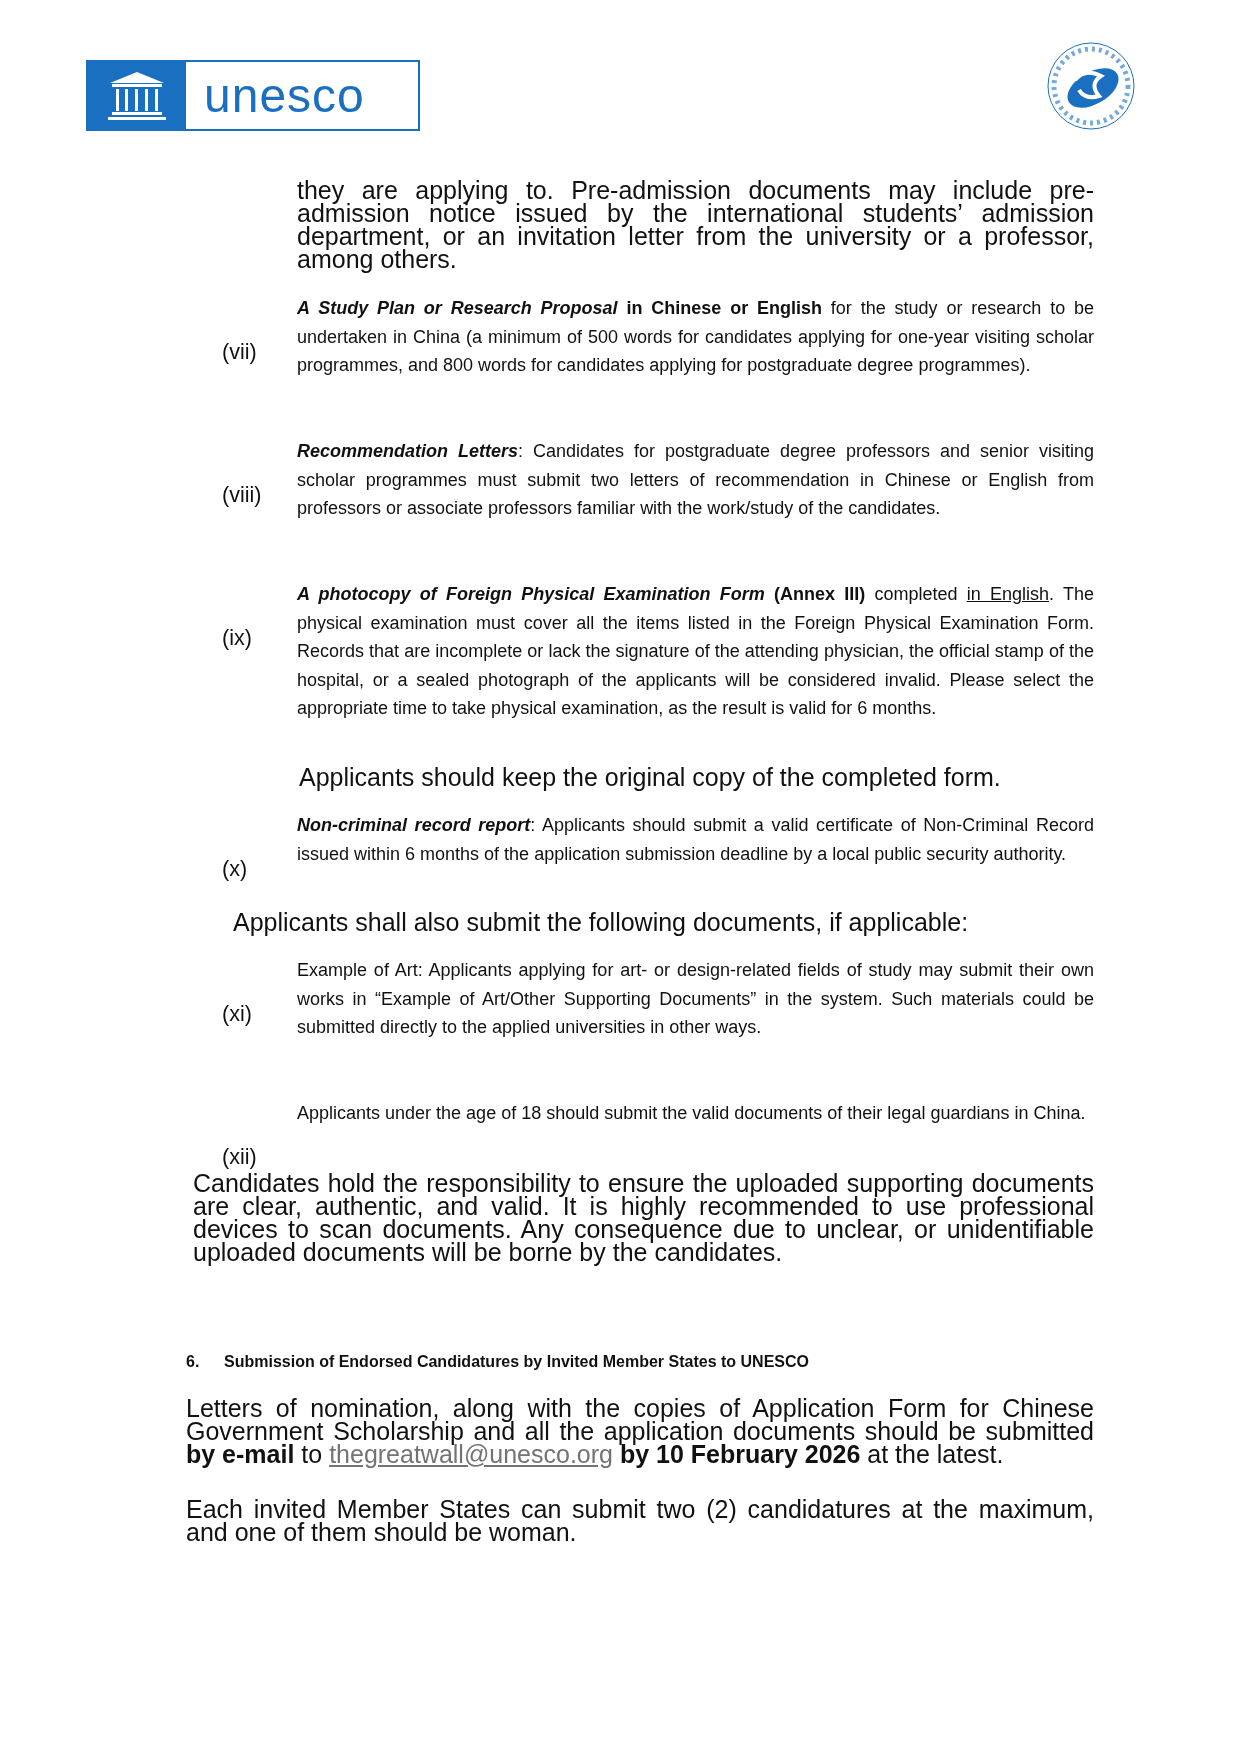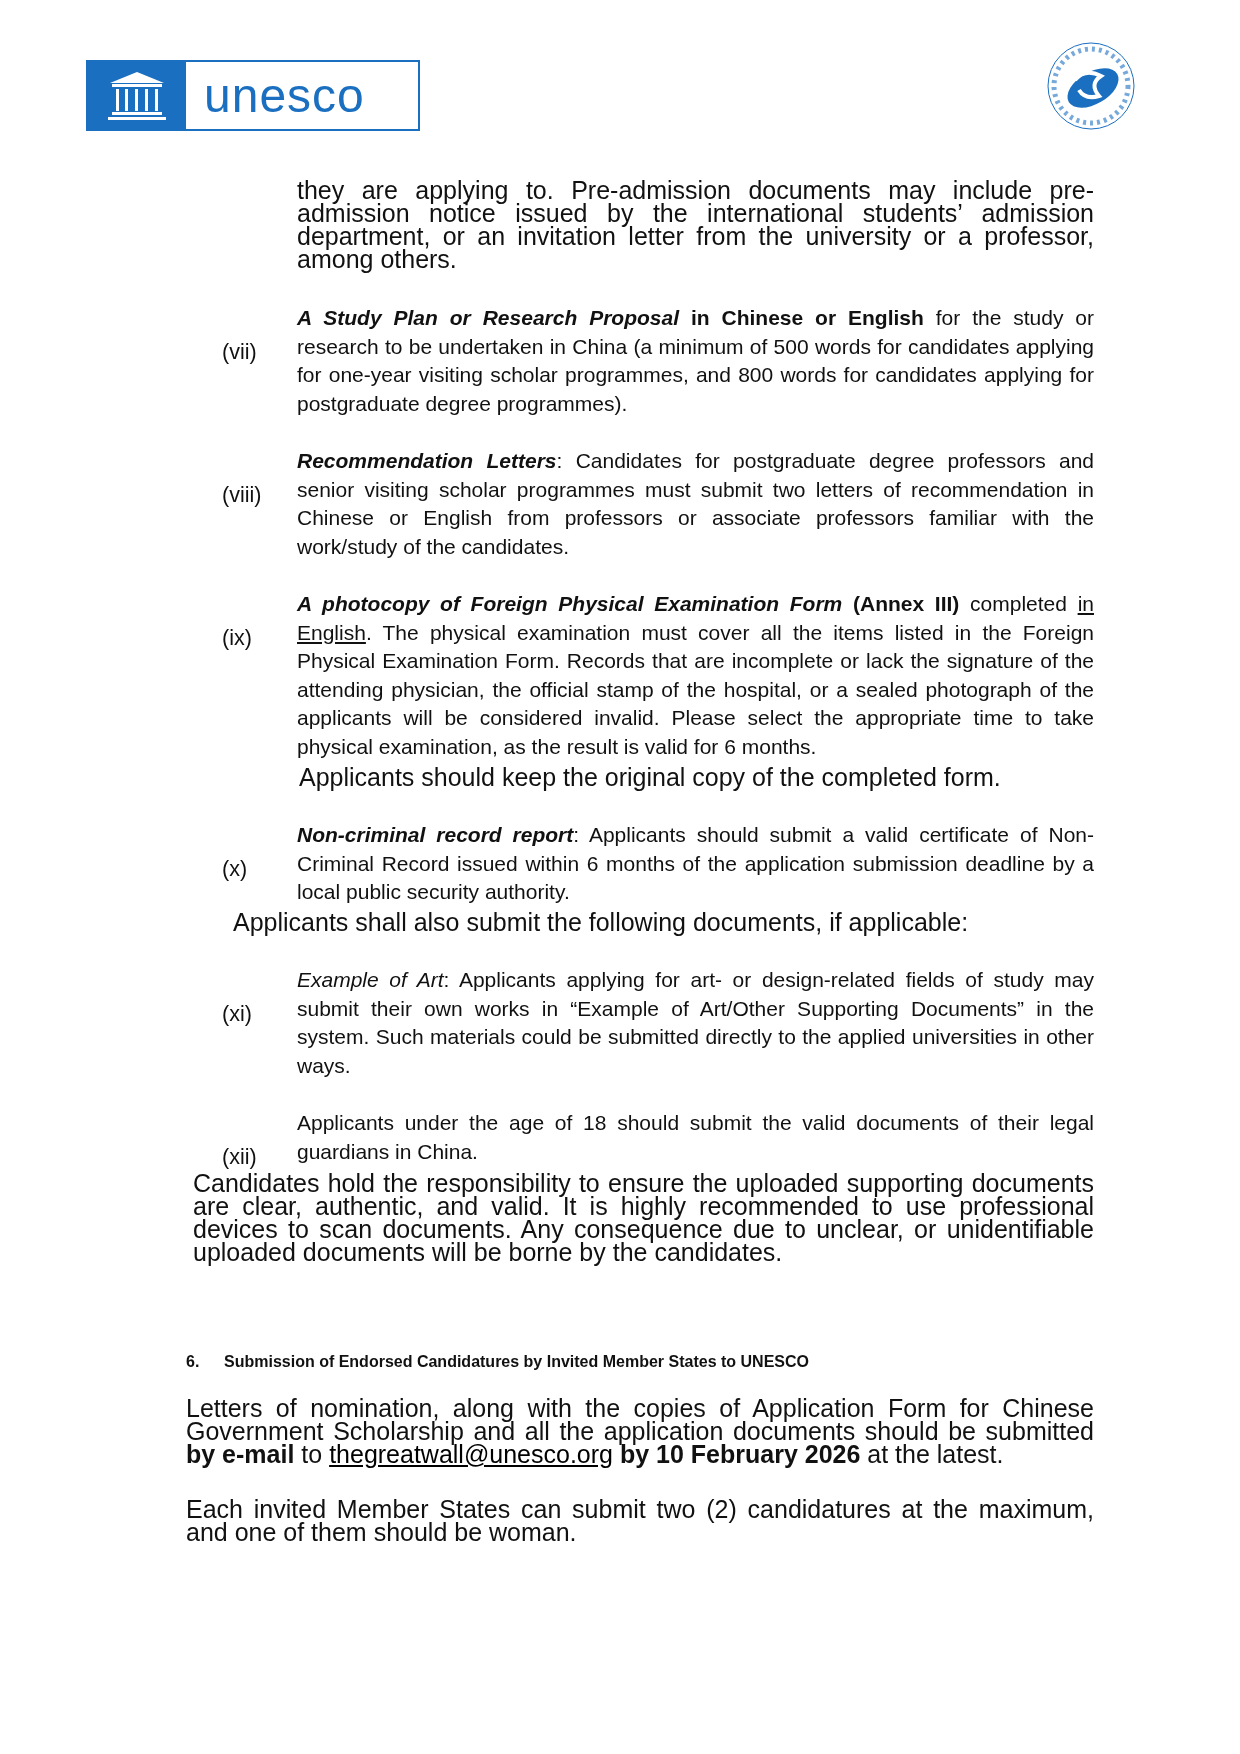--- a/index.html
+++ b/index.html
@@ -14,27 +14,27 @@
                    align-items:center; justify-content:center; }
   .unesco-word { flex:1; display:flex; align-items:center; padding-left:18px;
                  color:#1a6fc0; font-weight:normal; font-size:48px; letter-spacing:1px; }
   .csc-logo { position:absolute; left:1045px; top:40px; width:92px; height:92px; }
 
   
   .text { position:absolute; font-size:25px; line-height:23px; text-align:justify; }
   .text p { margin:0; }
   .item { position:absolute; left:0; width:100%; }
   .item-num { position:absolute; left:222px; font-size:21.5px; line-height:28.5px;margin-top:44px; }
-  .item-body { position:absolute; left:297px; width:797px; font-size:21px;
-               line-height:28.5px; text-align:justify;margin-top:10px; }
+  .item-body { position:absolute; left:297px; width:797px; font-size:18px;
+               line-height:28.5px; text-align:justify; }
   .bi { font-weight:bold; font-style:italic; }
   .b { font-weight:bold; }
-  .i { font-style:italic; }
+  .i { }
   .u { text-decoration:underline; }
-  .link { color:#000000; text-decoration:underline; }
+  .link { color:#737373; text-decoration:underline; }
   .heading { position:absolute; left:186px; top:1353px; font-size:16px; font-weight:bold; }
   .heading .num { display:inline-block; width:38px; }
 </style>
 </head>
 <body>
 
 <div class="page">
 
   <div class="unesco-logo">
     <div class="unesco-emblem">

